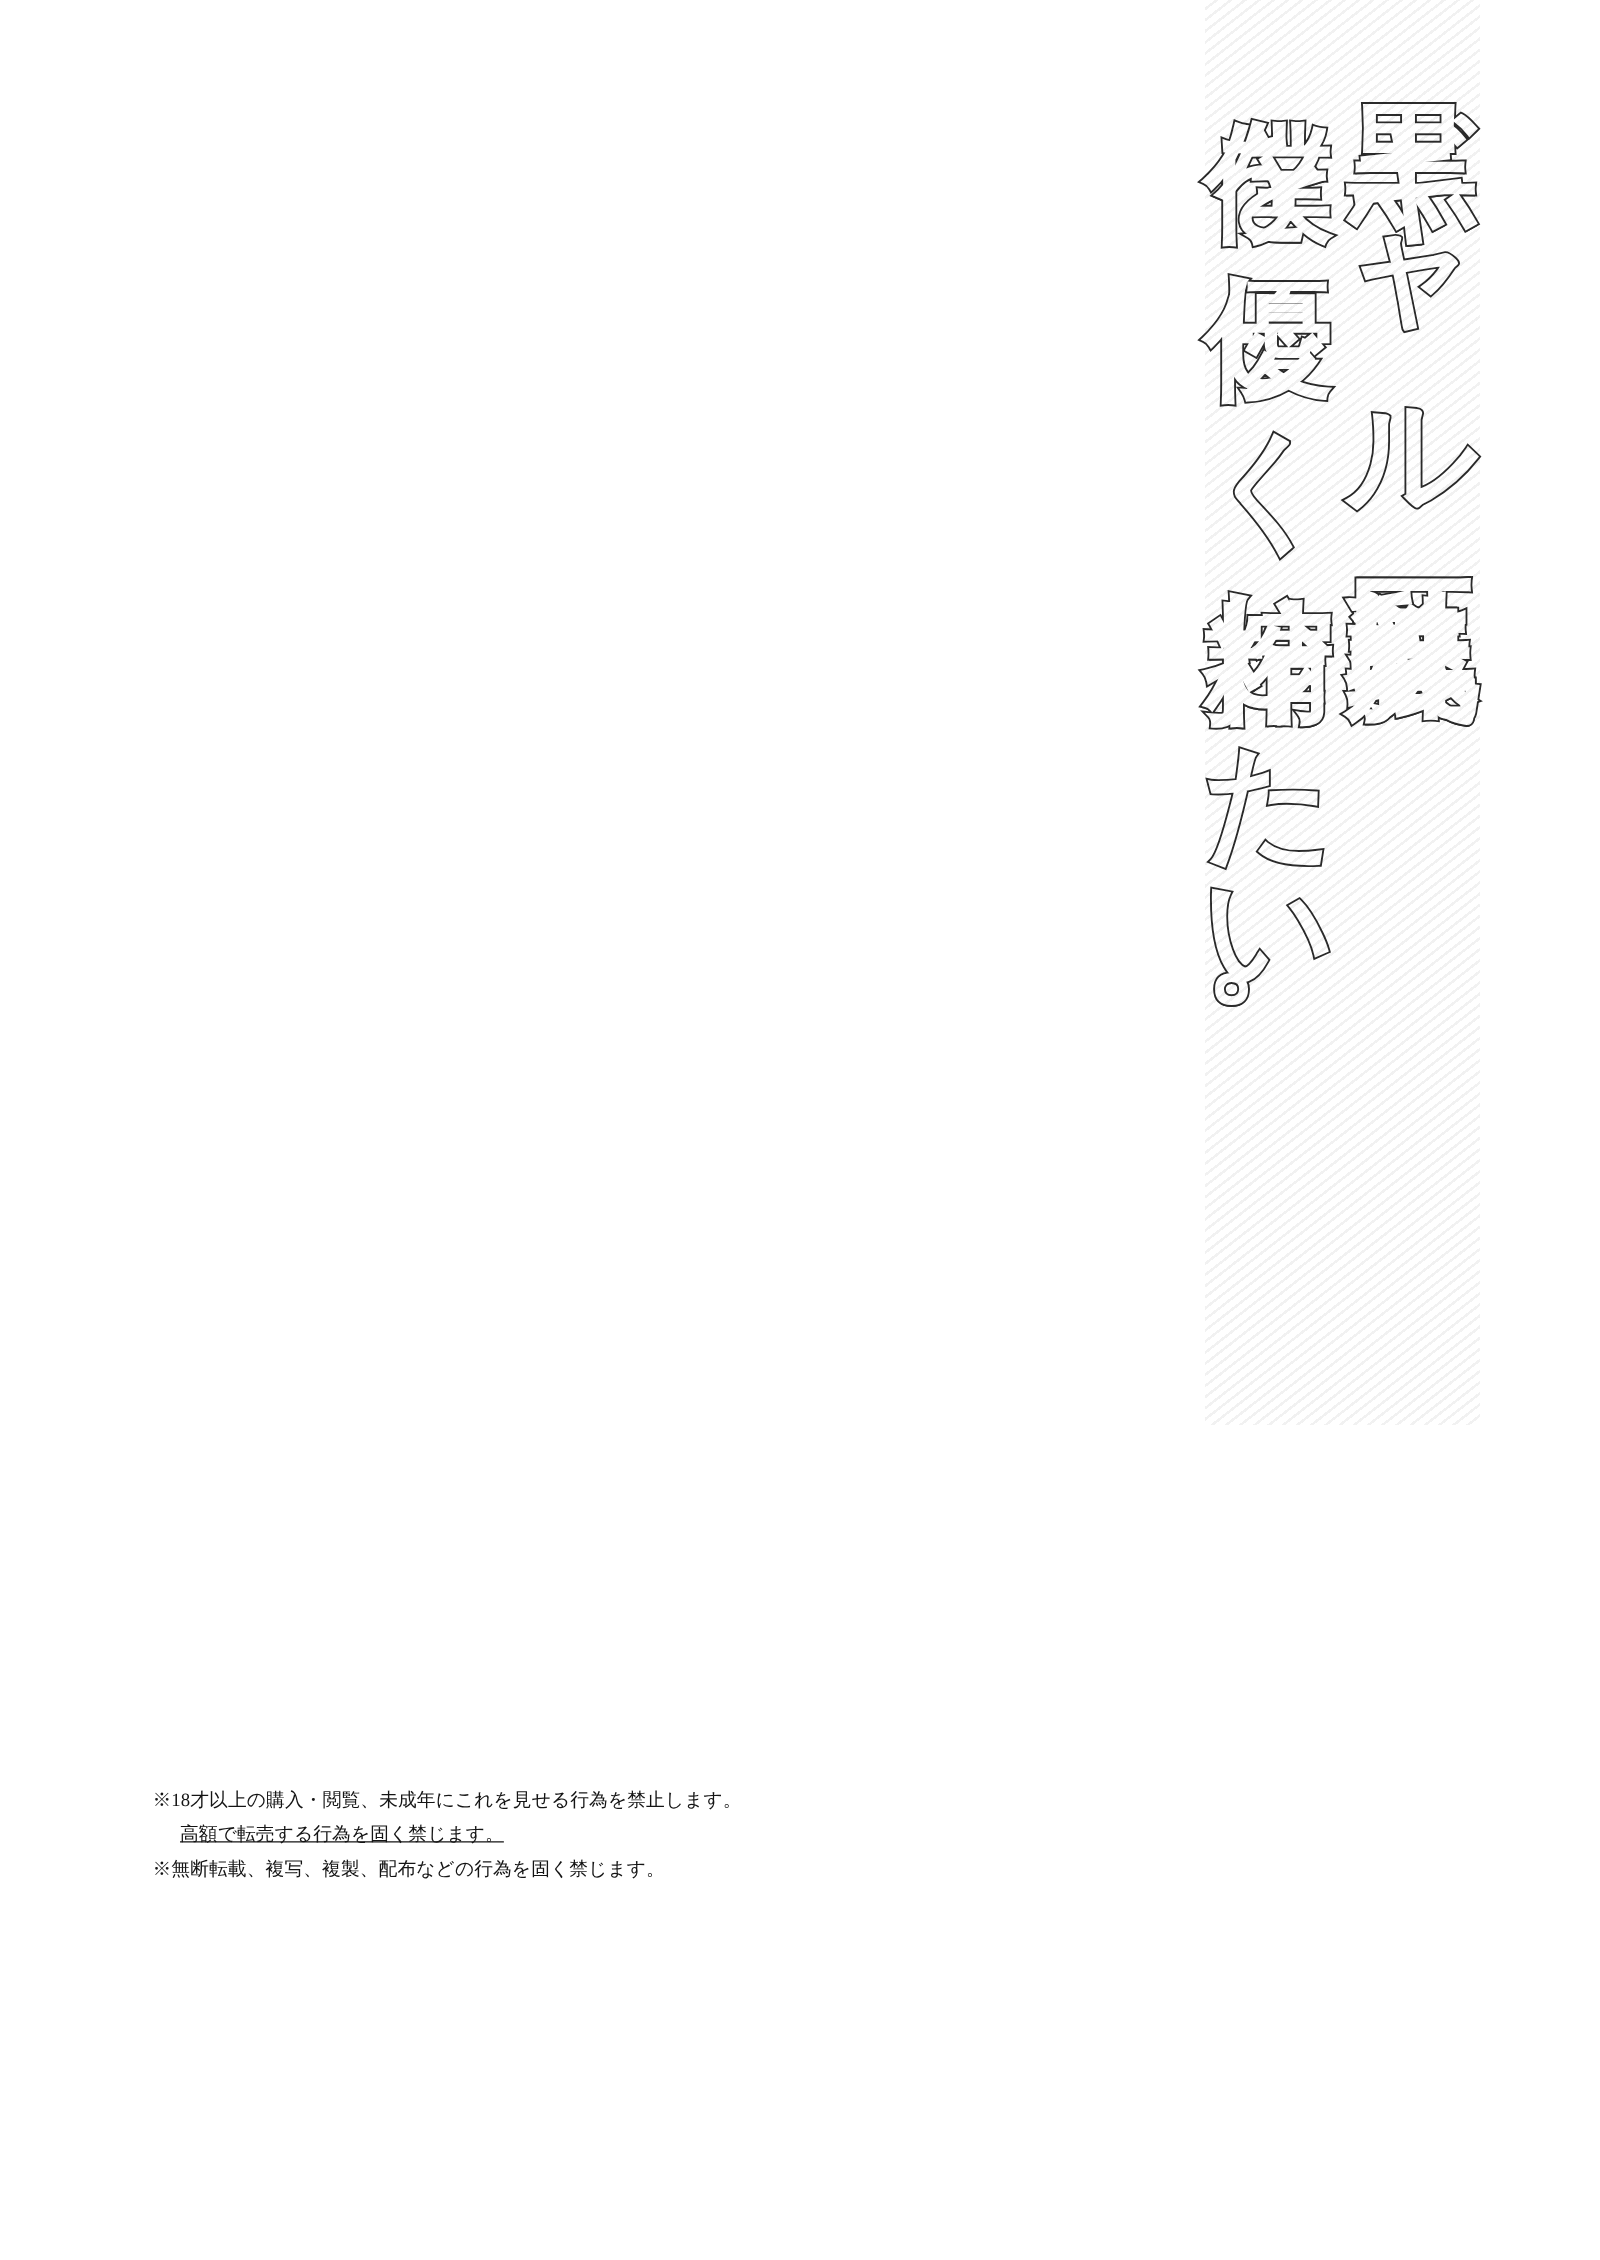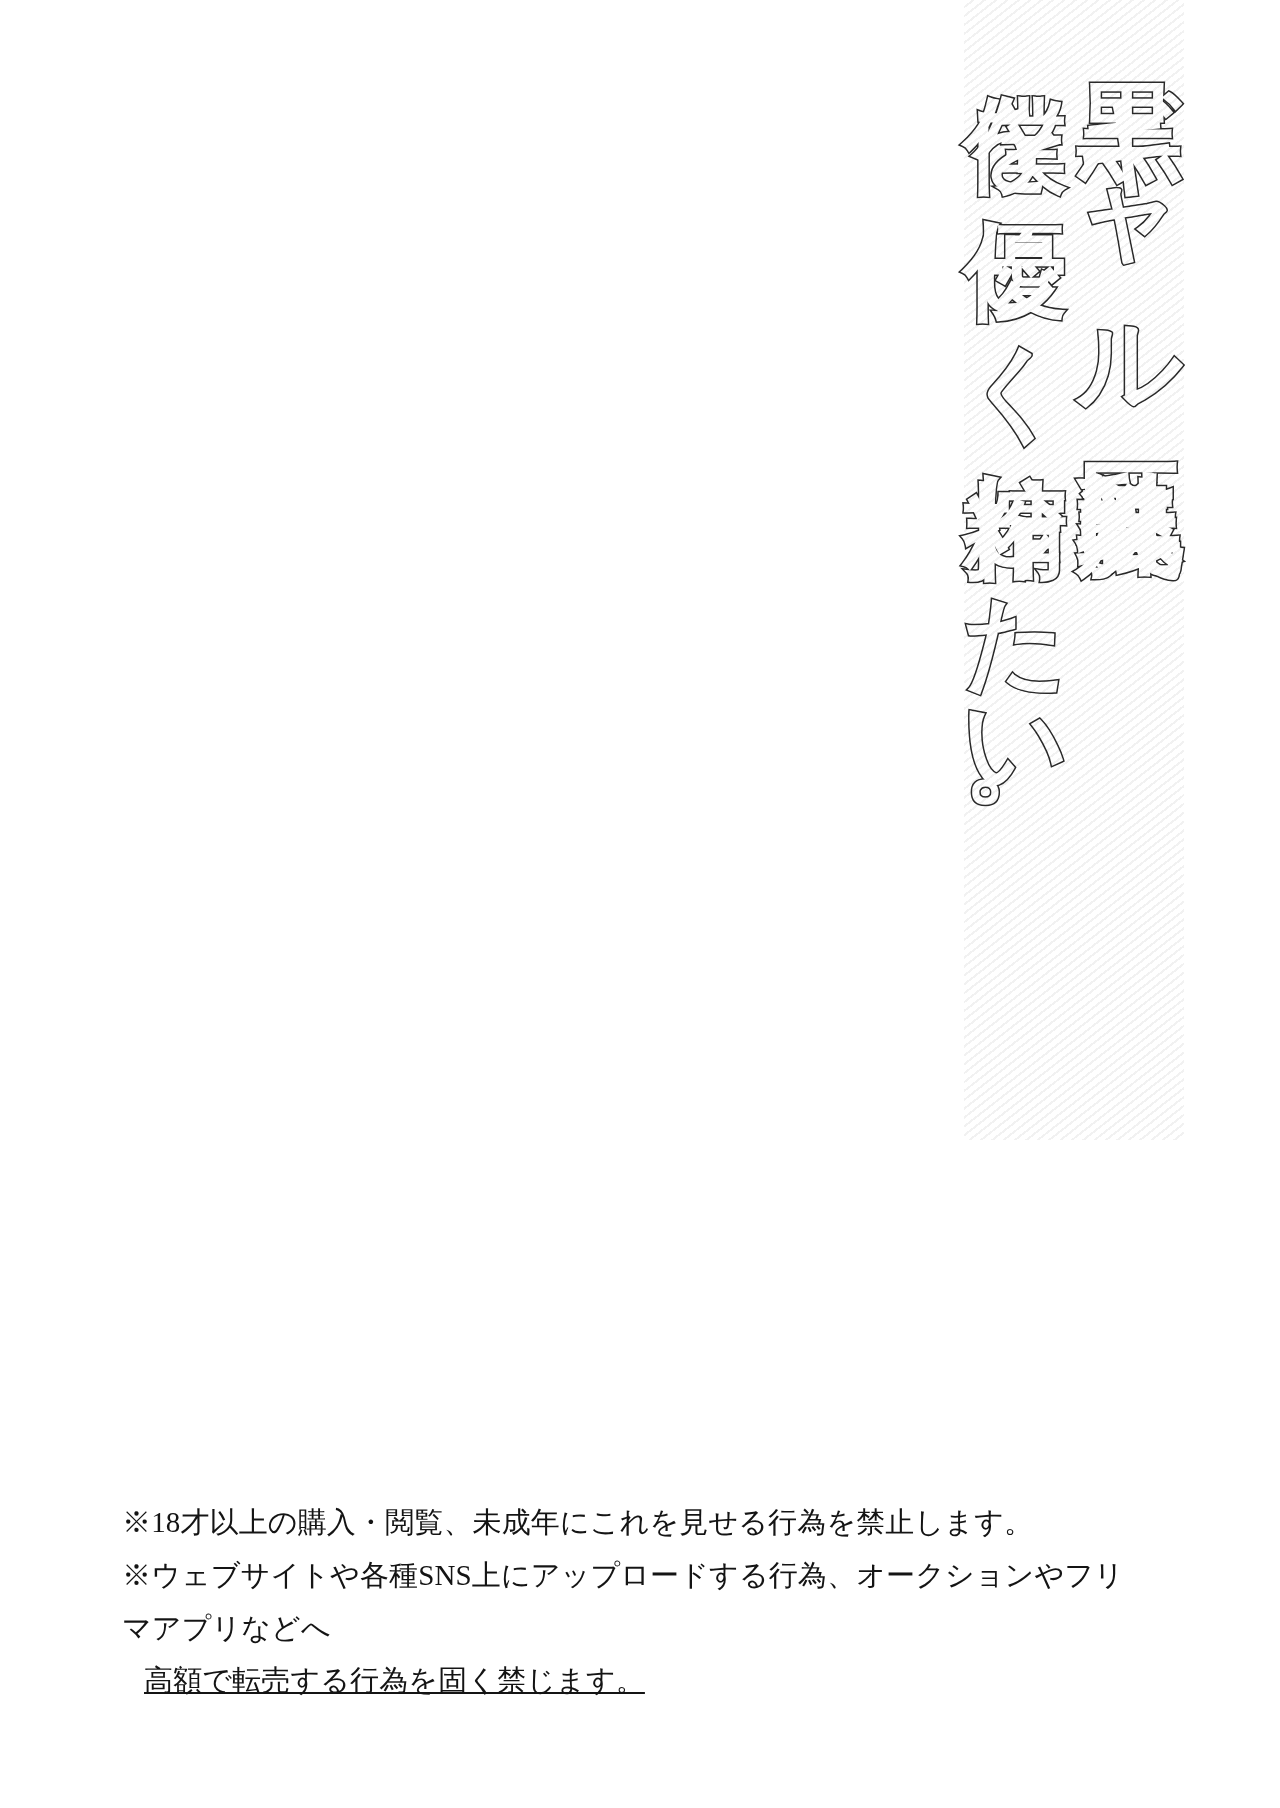--- a/index.html
+++ b/index.html
@@ -73,24 +73,24 @@
       rgba(120,120,120,0.10) 7px
     );
     mix-blend-mode: multiply;
     -webkit-mask-image: none;
   }
 
   
   .notice {
     position: absolute;
     left: 122px;
-    top: 1496px;
+    top: 1428px;
     width: 1010px;
     font-family: "Liberation Serif", "DejaVu Serif", serif;
-    font-size: 29px;
+    font-size: 15px;
     line-height: 1.82;
     color: #141414;
     letter-spacing: 0.005em;
   }
   .notice-line {
     white-space: pre-wrap;
   }
   .notice-line.indent {
     padding-left: 22px;
     text-decoration: underline;
@@ -101,17 +101,17 @@
 
 <div class="page">
 
   <div class="title-block">
     <div class="title-col main">黒ギャル巨乳義妹は</div>
     <div class="title-col sub">僕を優しく搾精したい。</div>
   </div>
 
   <div class="notice">
     <div class="notice-line">※18才以上の購入・閲覧、未成年にこれを見せる行為を禁止します。</div>
-    <div class="notice-line">※ウェブサイトや各種SNS上にアップロードする行為、オークションやフリマアプリなどへ</div>
     <div class="notice-line indent">高額で転売する行為を固く禁じます。</div>
+    <div class="notice-line">※無断転載、複写、複製、配布などの行為を固く禁じます。</div>
   </div>
 
 </div>
 
 </body></html>

